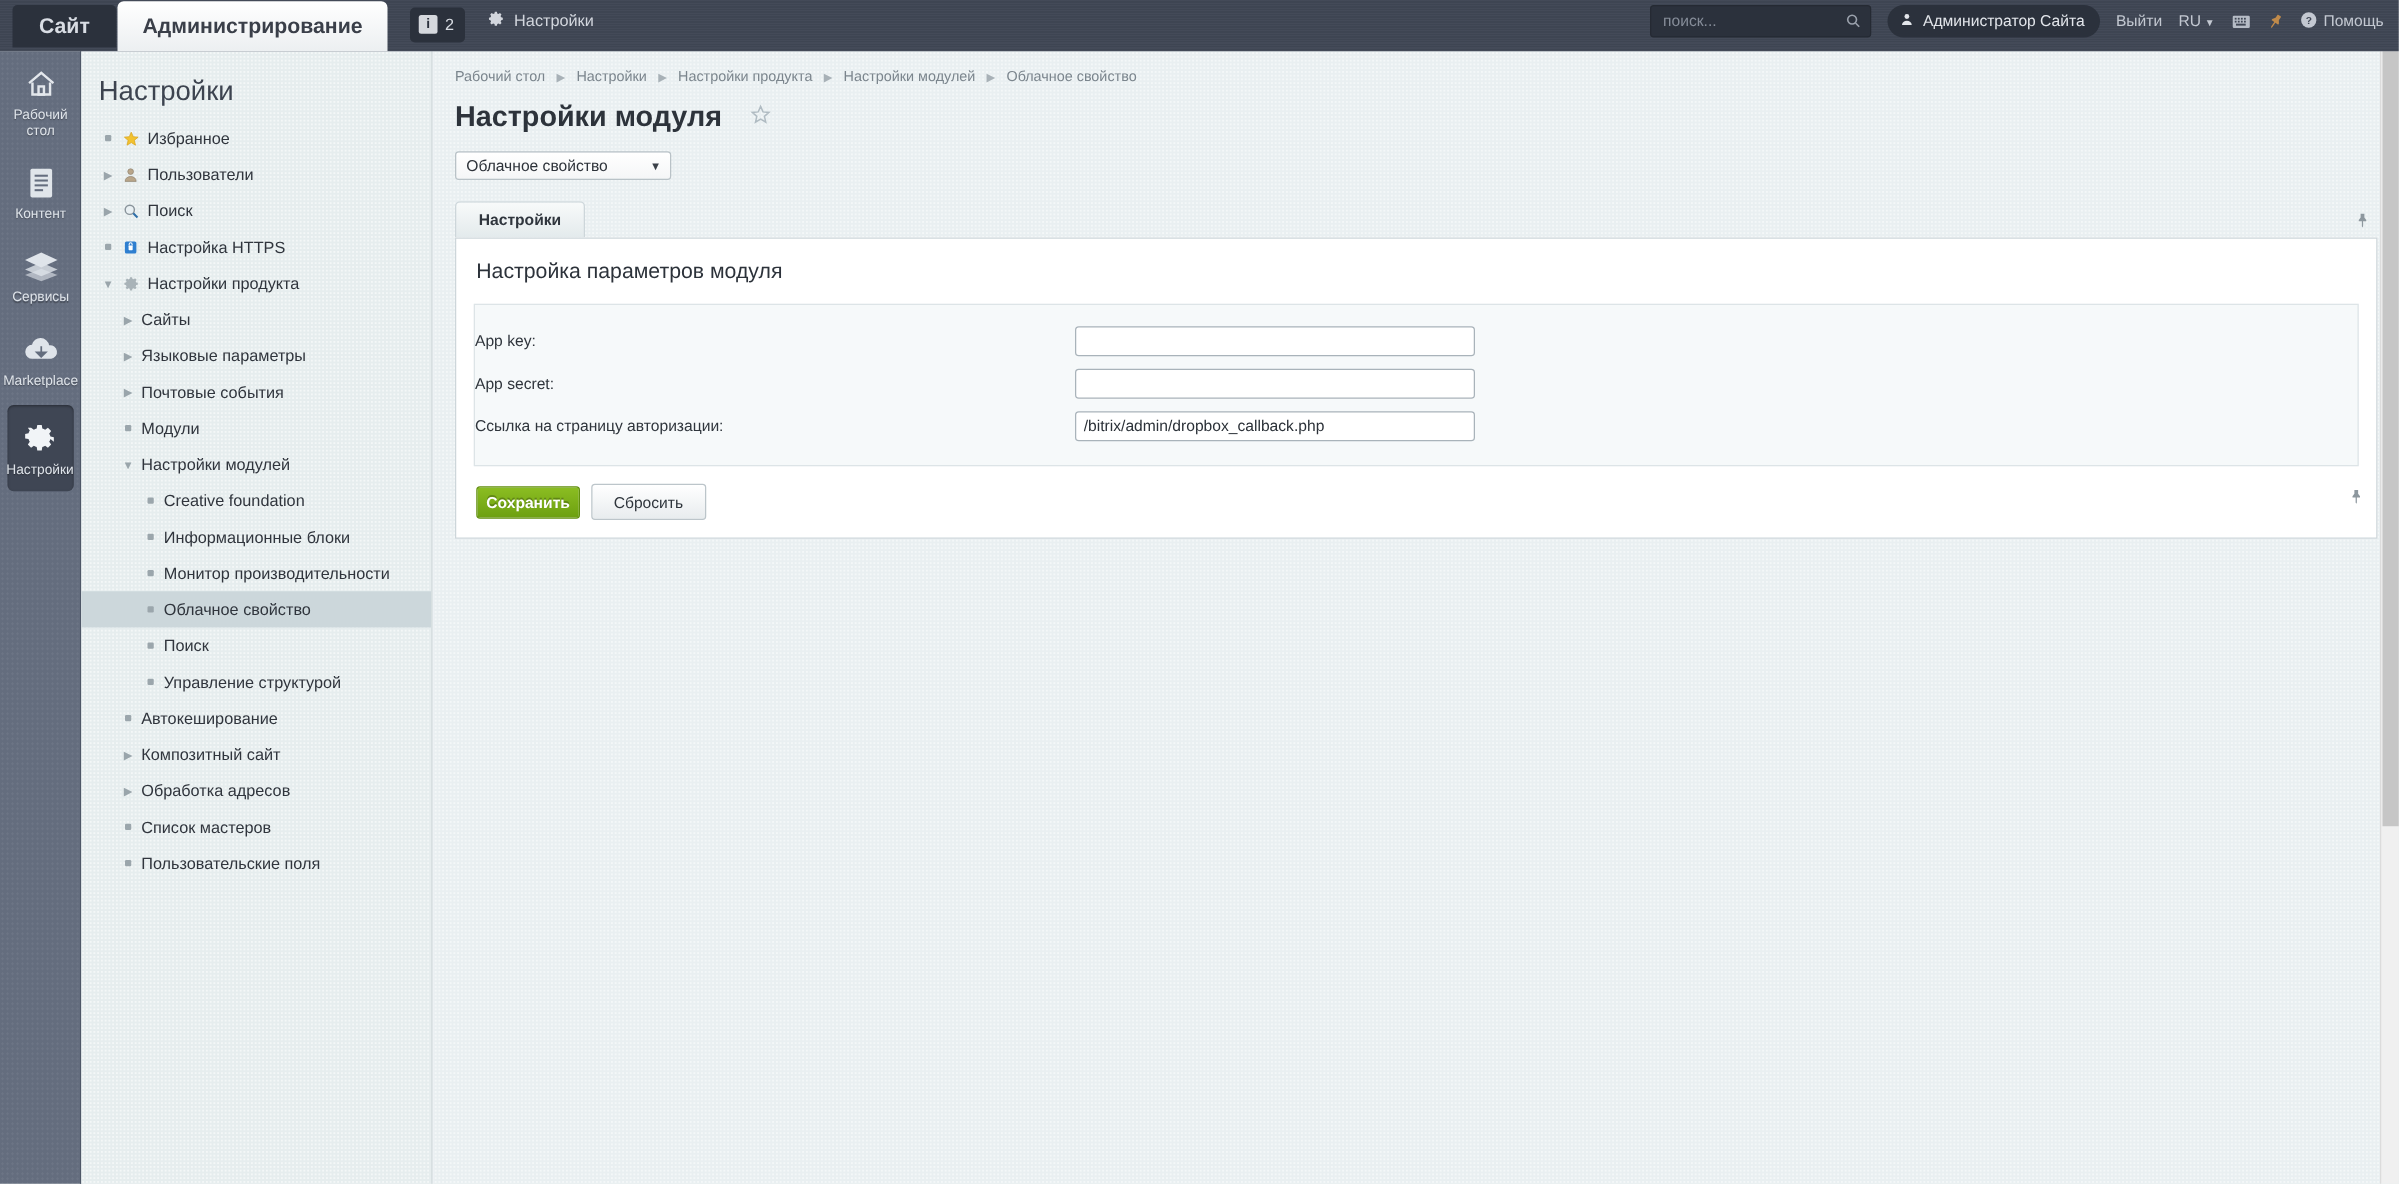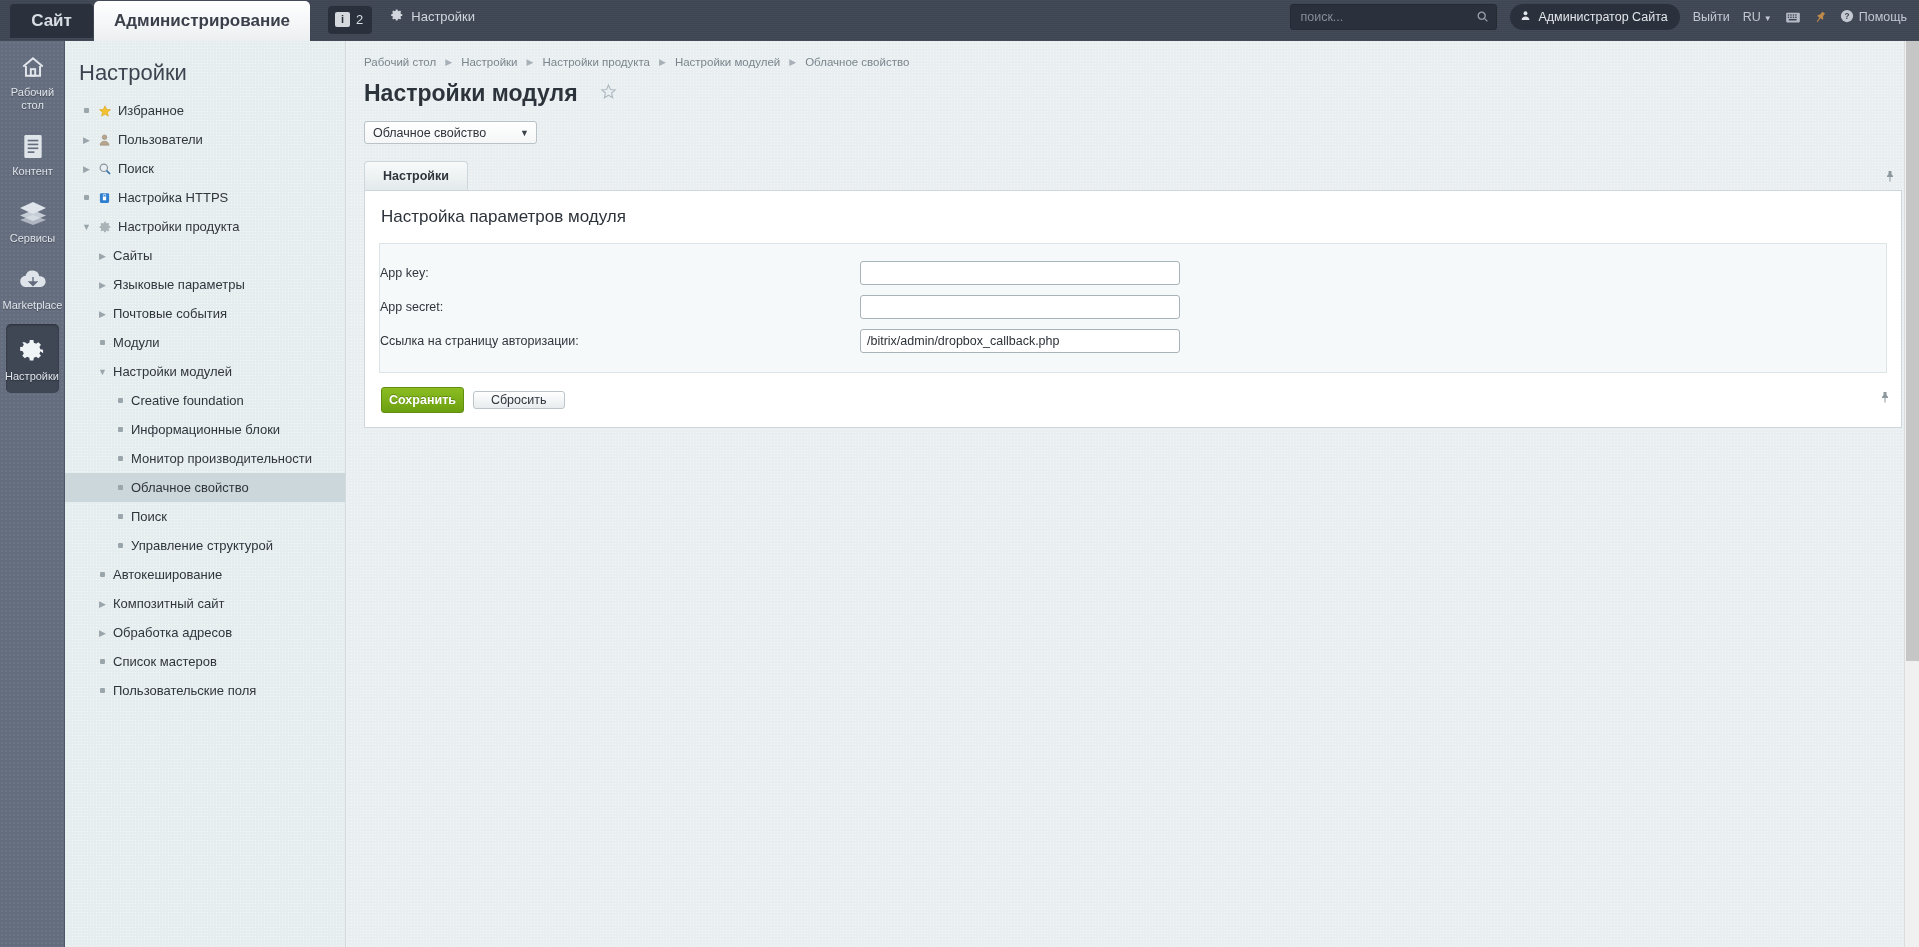--- a/index.html
+++ b/index.html
@@ -65,21 +65,21 @@
     margin-left: 18px; margin-bottom: 9px;
     display: flex; align-items: center; gap: 7px;
     color: #d2d6dd; font-size: 13px;
   }
   #top-right {
     margin-left: auto; margin-bottom: 7px; margin-right: 12px;
     display: flex; align-items: center; gap: 13px;
   }
   #search-wrap {
     position: relative;
-    width: 207px; height: 26px;
+    width: 177px; height: 26px;
     background: #2b313c;
     border: 1px solid #252a33;
     border-radius: 3px;
     display: flex; align-items: center;
   }
   #search-input {
     width: 100%; height: 100%;
     background: transparent; border: 0; outline: none;
     color: #b9bec7; font-size: 12.5px;
     padding: 0 24px 0 9px;
@@ -263,21 +263,21 @@
   #btn-save {
     height: 26px; padding: 0 7px;
     background: linear-gradient(to bottom,#8bbd22,#6da010);
     border: 1px solid #618f0d; border-radius: 3px;
     color: #fff; font-size: 12.5px; font-weight: bold;
     display: flex; align-items: center;
     text-shadow: 0 -1px 0 rgba(0,0,0,.25);
     cursor: pointer;
   }
   #btn-reset {
-    height: 18px; padding: 0 17px;
+    height: 29px; padding: 0 17px;
     background: linear-gradient(to bottom,#ffffff,#e8ecee);
     border: 1px solid #bcc5ca; border-radius: 3px;
     color: #2f353c; font-size: 12.5px;
     display: flex; align-items: center;
     cursor: pointer;
   }
   #pin-bottom {
     position: absolute; right: 10px; top: 17px;
     color: #8d979e; font-size: 13px; cursor: pointer;
   }

